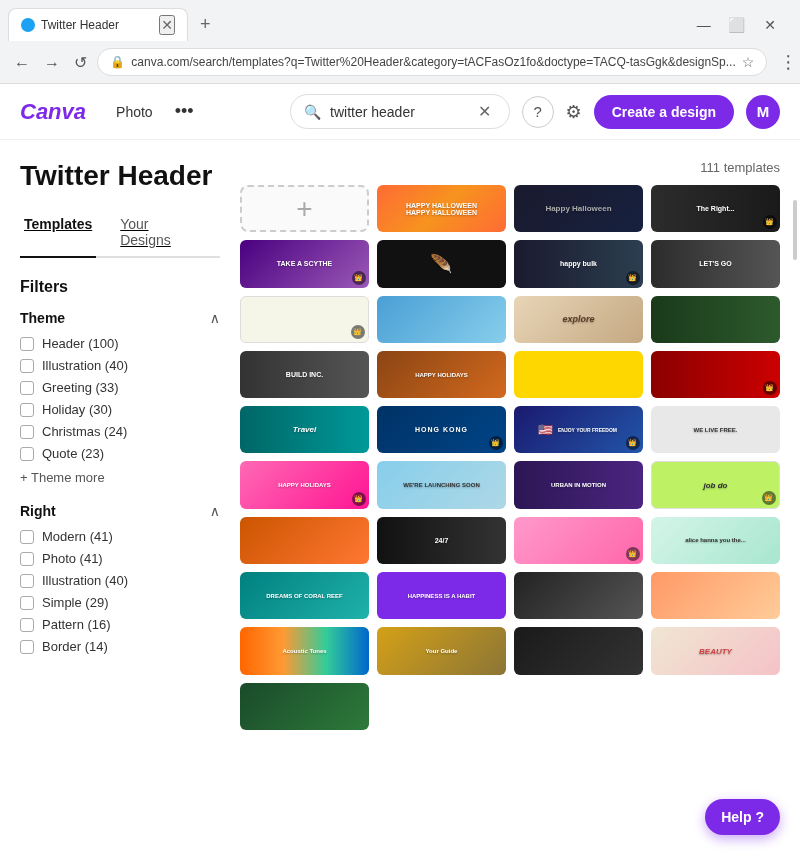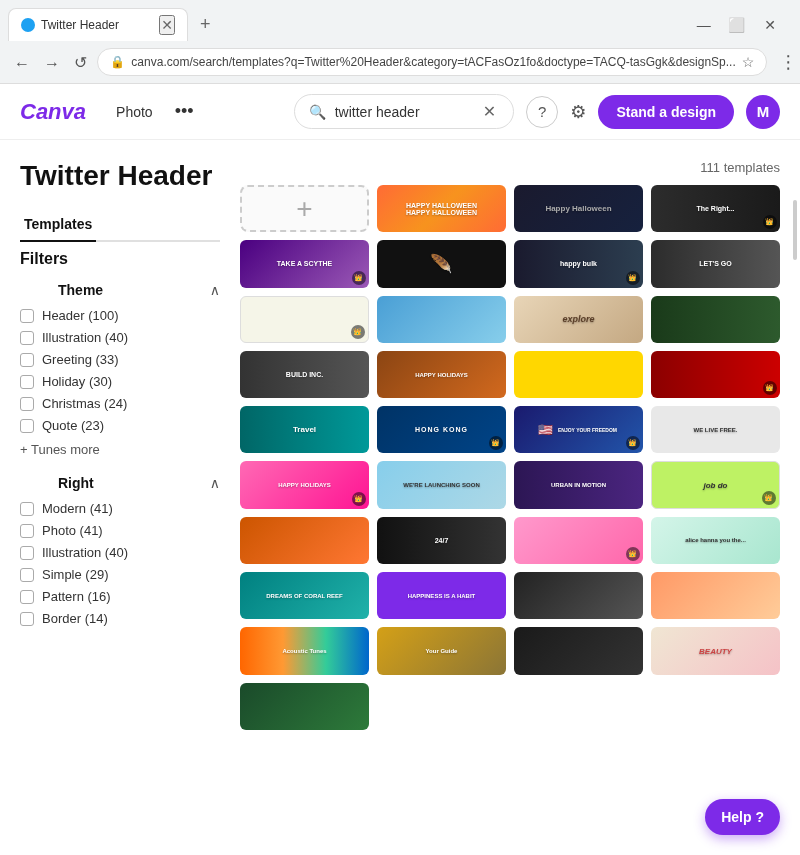--- a/index.html
+++ b/index.html
@@ -37,26 +37,26 @@
     .search-clear { background: none; border: none; color: #666; cursor: pointer; font-size: 16px; }
     .help-btn { background: none; border: none; border: 1.5px solid #ccc; border-radius: 50%; width: 32px; height: 32px; font-size: 15px; cursor: pointer; color: #555; display: flex; align-items: center; justify-content: center; }
     .settings-btn { background: none; border: none; font-size: 18px; cursor: pointer; color: #555; }
     .create-btn { background: #7d2ae8; color: #fff; border: none; border-radius: 20px; padding: 9px 18px; font-size: 14px; font-weight: 600; cursor: pointer; white-space: nowrap; }
     .avatar { width: 34px; height: 34px; background: #7d2ae8; border-radius: 50%; display: flex; align-items: center; justify-content: center; color: #fff; font-weight: 700; font-size: 15px; cursor: pointer; }
 
     
     .main-content { display: flex; padding: 20px; gap: 0; }
     .sidebar { width: 220px; flex-shrink: 0; padding-right: 20px; }
     .page-title { font-size: 28px; font-weight: 700; color: #111; margin-bottom: 16px; }
-    .tabs-row { display: flex; gap: 0; border-bottom: 2px solid #e0e0e0; margin-bottom: 8px; }
+    .tabs-row { display: flex; gap: 0; border-bottom: 2px solid #e0e0e0; margin-bottom: 20px; text-decoration: underline; }
     .tab-item { padding: 8px 4px; margin-right: 20px; font-size: 14px; color: #555; cursor: pointer; border-bottom: 2px solid transparent; margin-bottom: -2px; }
     .tab-item.active { color: #111; font-weight: 600; border-bottom: 2px solid #111; }
     .filters-title { font-size: 16px; font-weight: 700; color: #111; margin-bottom: 14px; }
     .filter-section { margin-bottom: 16px; }
-    .filter-section-header { display: flex; justify-content: space-between; margin-bottom: 10px; margin-left: 38px; }
+    .filter-section-header { display: flex; justify-content: space-between; margin-bottom: 10px; }
     .filter-section-title { font-size: 14px; font-weight: 600; color: #111; }
     .chevron-btn { background: none; border: none; cursor: pointer; font-size: 14px; color: #555; }
     .filter-option { display: flex; align-items: center; gap: 8px; margin-bottom: 7px; cursor: pointer; }
     .filter-checkbox { width: 14px; height: 14px; border: 1.5px solid #aaa; border-radius: 3px; flex-shrink: 0; }
     .filter-label { font-size: 13px; color: #333; }
     .view-more-btn { background: none; border: none; font-size: 13px; color: #555; cursor: pointer; padding: 2px 0; display: flex; align-items: center; gap: 4px; margin-top: 4px; }
 
     
     .templates-area { flex: 1; }
     .templates-header { display: flex; justify-content: flex-end; margin-bottom: 10px; }
@@ -114,31 +114,32 @@
     <button class="more-btn">•••</button>
   </div>
   <div class="header-right">
     <div class="search-bar">
       <span class="search-icon-wrap">🔍</span>
       <input class="search-input" type="text" value="twitter header" style="">
       <button class="search-clear">✕</button>
     </div>
     <button class="help-btn">?</button>
     <button class="settings-btn">⚙</button>
-    <button class="create-btn">Stand a design</button>
+    <button class="create-btn">Create a design</button>
     <div class="avatar">M</div>
   </div>
 </div>
 
 <div class="main-content">
 
   <div class="sidebar">
     <h1 class="page-title">Twitter Header</h1>
     <div class="tabs-row">
       <div class="tab-item active">Templates</div>
+      <div class="tab-item">Your Designs</div>
     </div>
     <div class="filters-title">Filters</div>
 
     <div class="filter-section">
       <div class="filter-section-header">
         <span class="filter-section-title">Theme</span>
         <button class="chevron-btn">∧</button>
       </div>
       <div class="filter-option">
         <div class="filter-checkbox"></div>
@@ -157,21 +158,21 @@
         <span class="filter-label">Holiday (30)</span>
       </div>
       <div class="filter-option">
         <div class="filter-checkbox"></div>
         <span class="filter-label">Christmas (24)</span>
       </div>
       <div class="filter-option">
         <div class="filter-checkbox"></div>
         <span class="filter-label">Quote (23)</span>
       </div>
-      <button class="view-more-btn">+ Tunes more</button>
+      <button class="view-more-btn">+ Theme more</button>
     </div>
 
     <div class="filter-section">
       <div class="filter-section-header">
         <span class="filter-section-title">Right</span>
         <button class="chevron-btn">∧</button>
       </div>
       <div class="filter-option">
         <div class="filter-checkbox"></div>
         <span class="filter-label">Modern (41)</span>
@@ -294,21 +295,21 @@
         <div class="template-inner">
             <span class="template-text" style="font-size:6px;"></span>
           <div class="template-badge">
               <span class="crown-icon">👑</span>
             </div>
         </div>
       </div>
 
       <div class="template-card" style="background: linear-gradient(90deg, #006666, #009999);">
         <div class="template-inner">
-            <span class="template-text" style="font-size:8px; ">Travel</span>
+            <span class="template-text" style="font-size:8px; font-style:italic;">Travel</span>
           </div>
       </div>
       <div class="template-card" style="background: linear-gradient(135deg, #003366, #004488);">
         <div class="template-inner">
             <span class="template-text" style="font-size:7px; letter-spacing:1px;">HONG KONG</span>
           <div class="template-badge">
               <span class="crown-icon">👑</span>
             </div>
         </div>
       </div>

